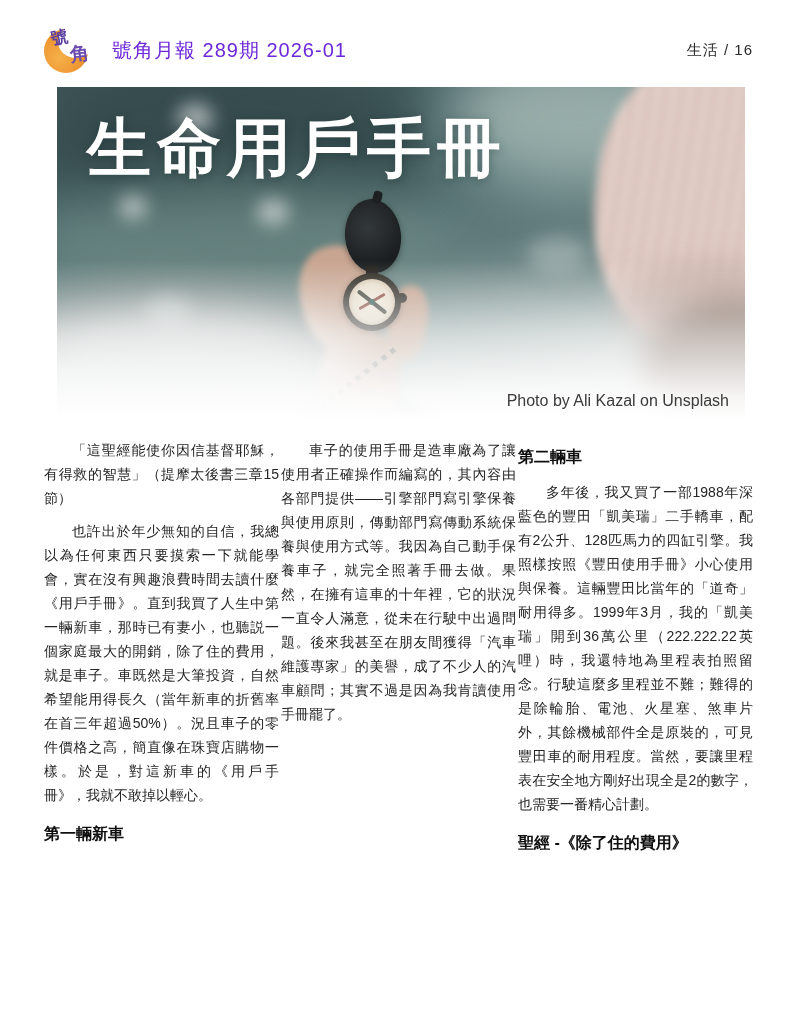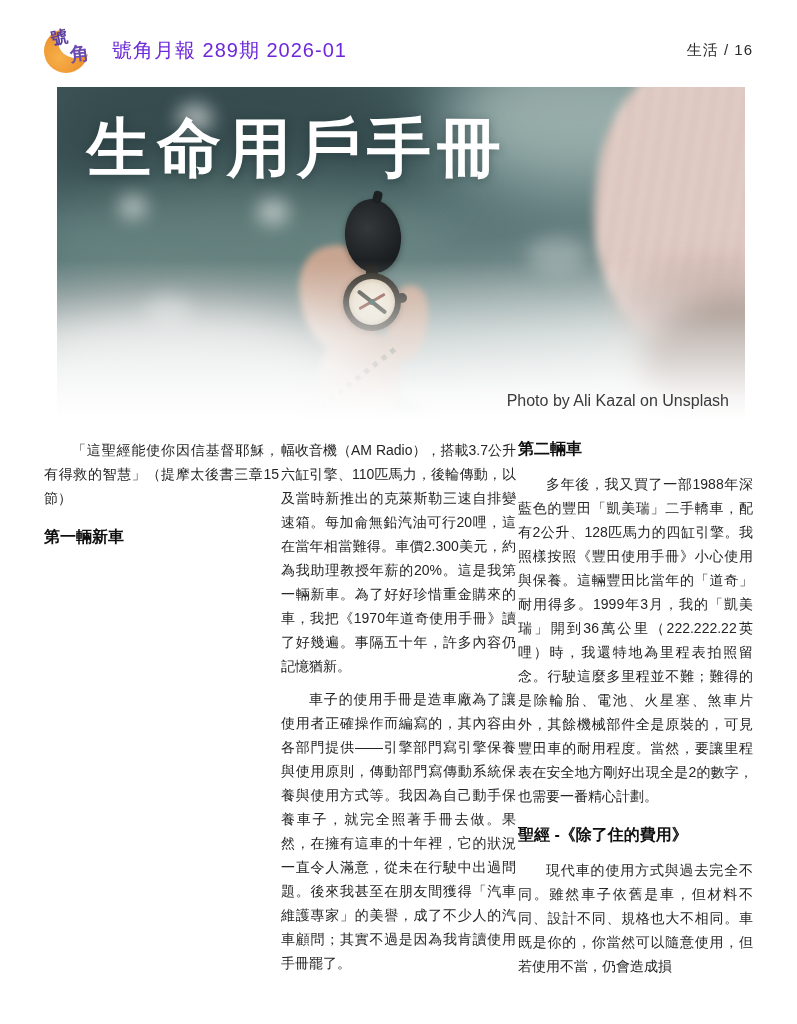--- a/index.html
+++ b/index.html
@@ -118,21 +118,21 @@
     position:absolute; left:44px; top:438px; width:709px;
     display:flex; gap:2px;
   }
   .col { flex:1 1 0; min-width:0; }
   .col p {
     font-size:14px; line-height:24px; text-align:justify; color:#252525;
     text-indent:2em; margin:0 0 9px 0;
   }
   .col p.cont { text-indent:0; }
   .col h3 { font-size:16px; font-weight:bold; color:#0f0f0f; margin:17px 0 12px 0; }
-  .col h3.first { margin-top:1px; }
+  .col h3.first { margin-top:9px; }
 </style>
 </head>
 <body>
 
 <div class="page">
 
   <div class="header">
     <div class="logo">
       <div class="moon"></div>
       <div class="moon-cut"></div>
@@ -183,27 +183,26 @@
     <div class="layer mist2"></div>
     <div class="layer mist"></div>
 
     <h1 class="hero-title">生命用戶手冊</h1>
     <div class="credit">Photo by Ali Kazal on Unsplash</div>
   </div>
 
   <div class="article">
     <div class="col">
       <p>「這聖經能使你因信基督耶穌，有得救的智慧」（提摩太後書三章15節）</p>
+      <p>也許出於年少無知的自信，我總以為任何東西只要摸索一下就能學會，實在沒有興趣浪費時間去讀什麼《用戶手冊》。直到我買了人生中第一輛新車，那時已有妻小，也聽説一個家庭最大的開銷，除了住的費用，就是車子。車既然是大筆投資，自然希望能用得長久（當年新車的折舊率在首三年超過50%）。況且車子的零件價格之高，簡直像在珠寶店購物一樣。於是，對這新車的《用戶手冊》，我就不敢掉以輕心。</p>
       <h3>第一輛新車</h3>
     </div>
     <div class="col">
-      <p class="cont">幅收音機（AM Radio），搭載3.7公升六缸引擎、110匹馬力，後輪傳動，以及當時新推出的克萊斯勒三速自排變速箱。每加侖無鉛汽油可行20哩，這在當年相當難得。車價2.300美元，約為我助理教授年薪的20%。這是我第一輛新車。為了好好珍惜重金購來的車，我把《1970年道奇使用手冊》讀了好幾遍。事隔五十年，許多內容仍記憶猶新。</p>
       <p>車子的使用手冊是造車廠為了讓使用者正確操作而編寫的，其內容由各部門提供——引擎部門寫引擎保養與使用原則，傳動部門寫傳動系統保養與使用方式等。我因為自己動手保養車子，就完全照著手冊去做。果然，在擁有這車的十年裡，它的狀況一直令人滿意，從未在行駛中出過問題。後來我甚至在朋友間獲得「汽車維護專家」的美譽，成了不少人的汽車顧問；其實不過是因為我肯讀使用手冊罷了。</p>
     </div>
     <div class="col">
       <h3 class="first">第二輛車</h3>
       <p>多年後，我又買了一部1988年深藍色的豐田「凱美瑞」二手轎車，配有2公升、128匹馬力的四缸引擎。我照樣按照《豐田使用手冊》小心使用與保養。這輛豐田比當年的「道奇」耐用得多。1999年3月，我的「凱美瑞」開到36萬公里（222.222.22英哩）時，我還特地為里程表拍照留念。行駛這麼多里程並不難；難得的是除輪胎、電池、火星塞、煞車片外，其餘機械部件全是原裝的，可見豐田車的耐用程度。當然，要讓里程表在安全地方剛好出現全是2的數字，也需要一番精心計劃。</p>
       <h3>聖經 -《除了住的費用》</h3>
-      <p>現代車的使用方式與過去完全不同。雖然車子依舊是車，但材料不同、設計不同、規格也大不相同。車既是你的，你當然可以隨意使用，但若使用不當，仍會造成損</p>
     </div>
   </div>
 
 </div>
 
 </body></html>

